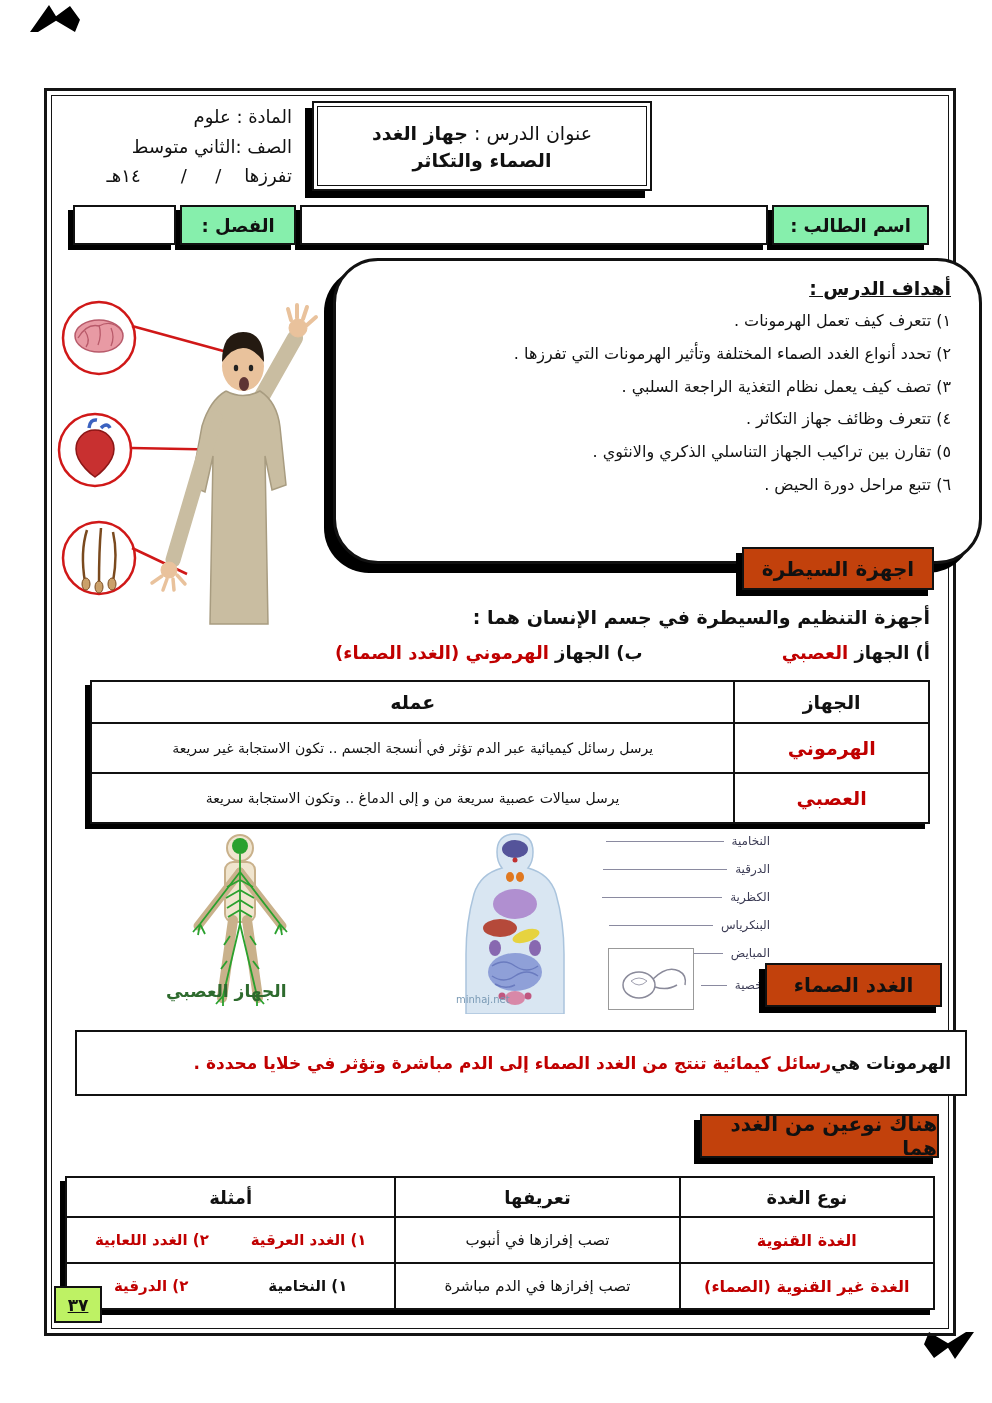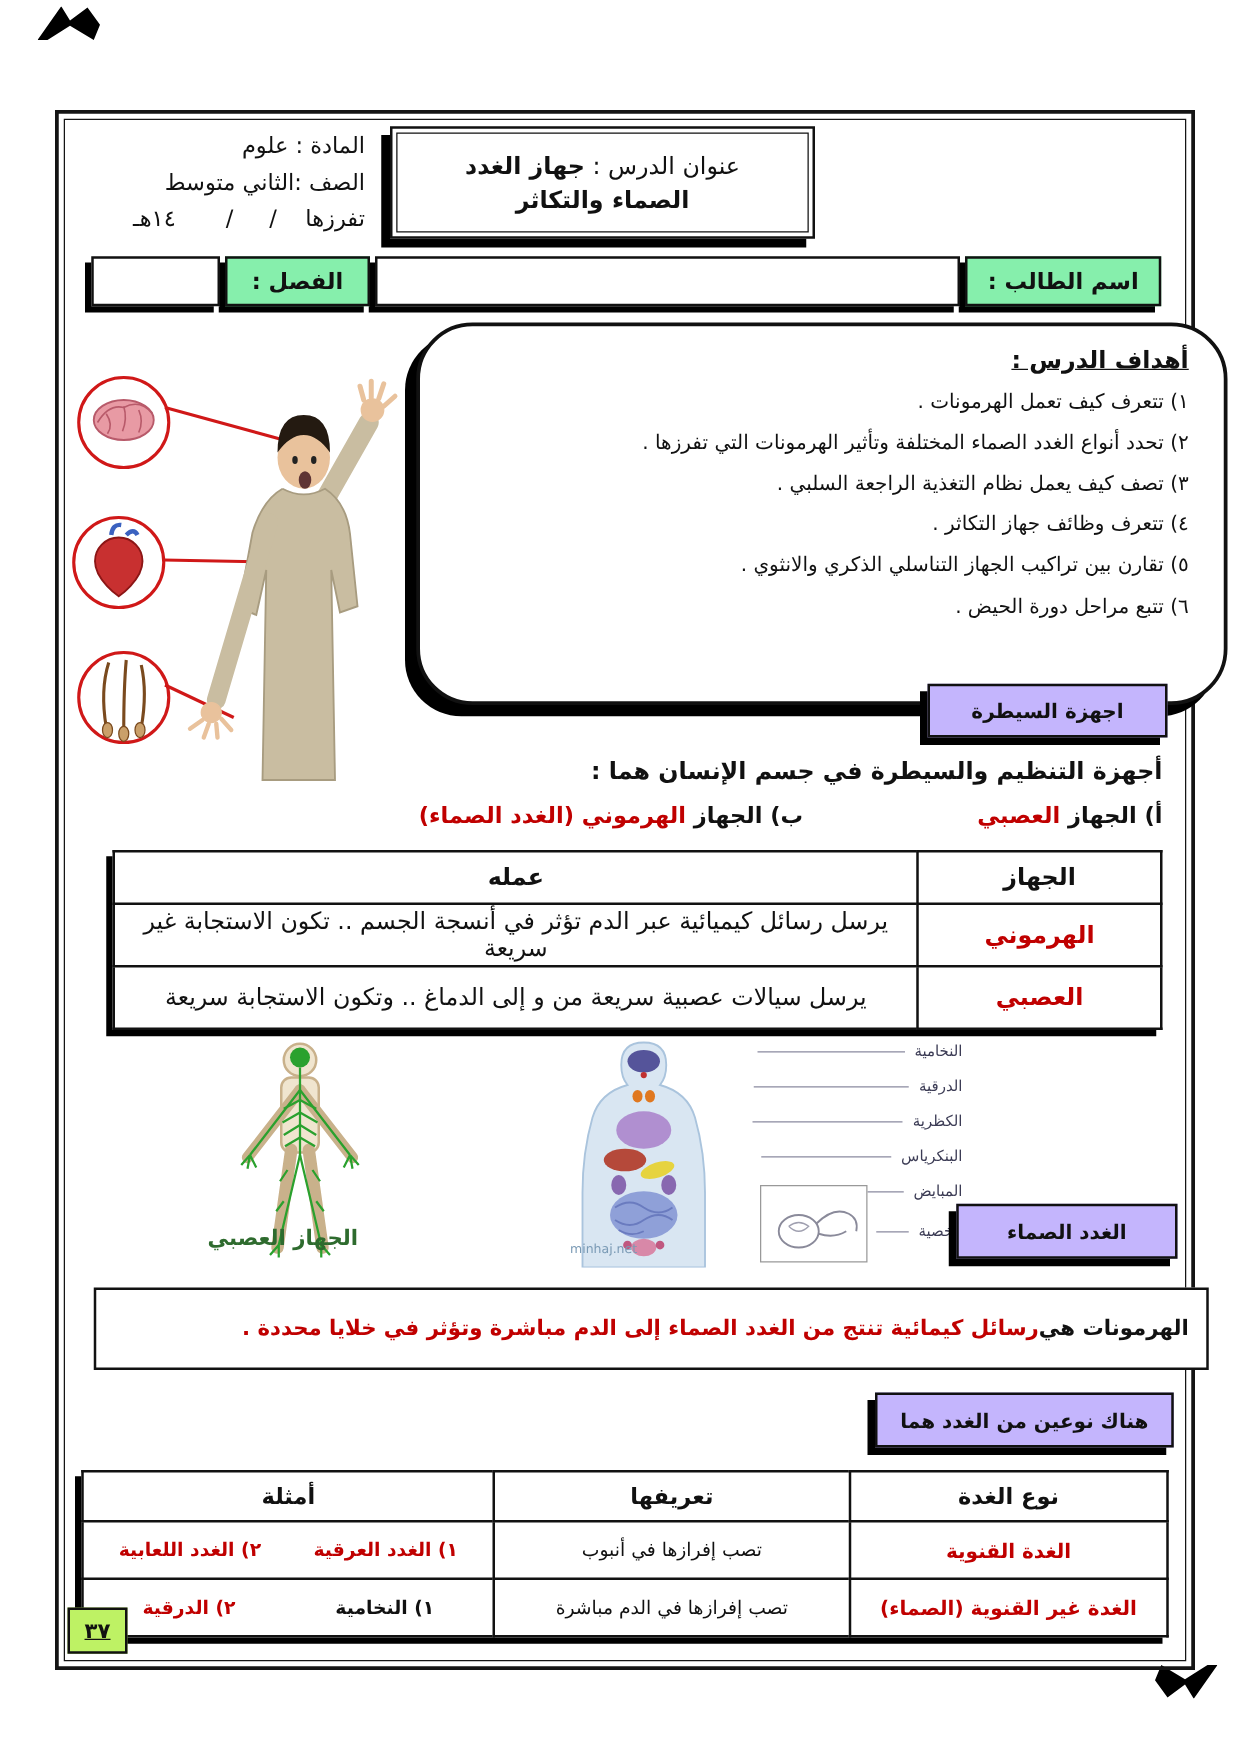--- a/index.html
+++ b/index.html
@@ -32,33 +32,33 @@
   #class-box{left:73px;top:205px;width:99px;height:36px;}
 
   
   #objectives{left:333px;top:258px;width:597px;height:274px;border:3px solid #111;border-radius:45px;background:#fff;box-shadow:-9px 9px 0 #000;padding:16px 28px 10px 18px;}
   #objectives .title{font-size:19px;font-weight:bold;text-decoration:underline;margin-bottom:6px;}
   #objectives .obj-item{font-size:16px;line-height:2.05;}
 
   
   #boy-figure{left:55px;top:298px;width:280px;height:330px;}
 
-  .banner{border:2px solid #111;background:#c4b5fd;box-shadow:-6px 6px 0 #000;display:flex;align-items:center;justify-content:center;font-weight:bold;font-size:16px;}
+  .banner{border:2px solid #111;background:#c2410c;box-shadow:-6px 6px 0 #000;display:flex;align-items:center;justify-content:center;font-weight:bold;font-size:20px;}
   #control-banner{left:742px;top:547px;width:188px;height:39px;}
 
   #control-intro{right:62px;top:606px;font-size:19px;font-weight:bold;}
   #ab-row{left:335px;top:642px;width:595px;display:flex;justify-content:space-between;font-size:18px;font-weight:bold;}
 
   
   #systems-table{left:90px;top:680px;width:840px;border-collapse:collapse;background:#fff;box-shadow:-5px 5px 0 #000;}
   #systems-table th,#systems-table td{border:2px solid #111;text-align:center;vertical-align:middle;}
   #systems-table th{height:38px;font-size:19px;}
   #systems-table td{height:46px;}
   #systems-table td.sys{font-size:19px;font-weight:bold;color:#c00000;}
-  #systems-table td.work{font-size:19px;}
+  #systems-table td.work{font-size:14px;}
 
   
   #nervous-fig{left:90px;top:826px;width:300px;height:186px;}
   #nervous-caption{left:166px;top:981px;font-size:17px;font-weight:bold;color:#2e6b2e;}
   #endocrine-fig{left:440px;top:832px;width:330px;height:182px;}
   #endocrine-fig svg.body{position:absolute;left:0;top:0;}
   .endo-label{position:absolute;right:0;display:flex;align-items:center;gap:8px;font-size:12px;color:#3c3c55;white-space:nowrap;}
   .endo-label .leader{height:0;border-top:1px solid #8a8aa0;}
   #endo-inset{position:absolute;left:168px;top:116px;width:84px;height:60px;border:1px solid #999;background:#fff;}
   #watermark{position:absolute;left:16px;top:162px;font-size:10px;color:#7a9ab5;direction:ltr;}

